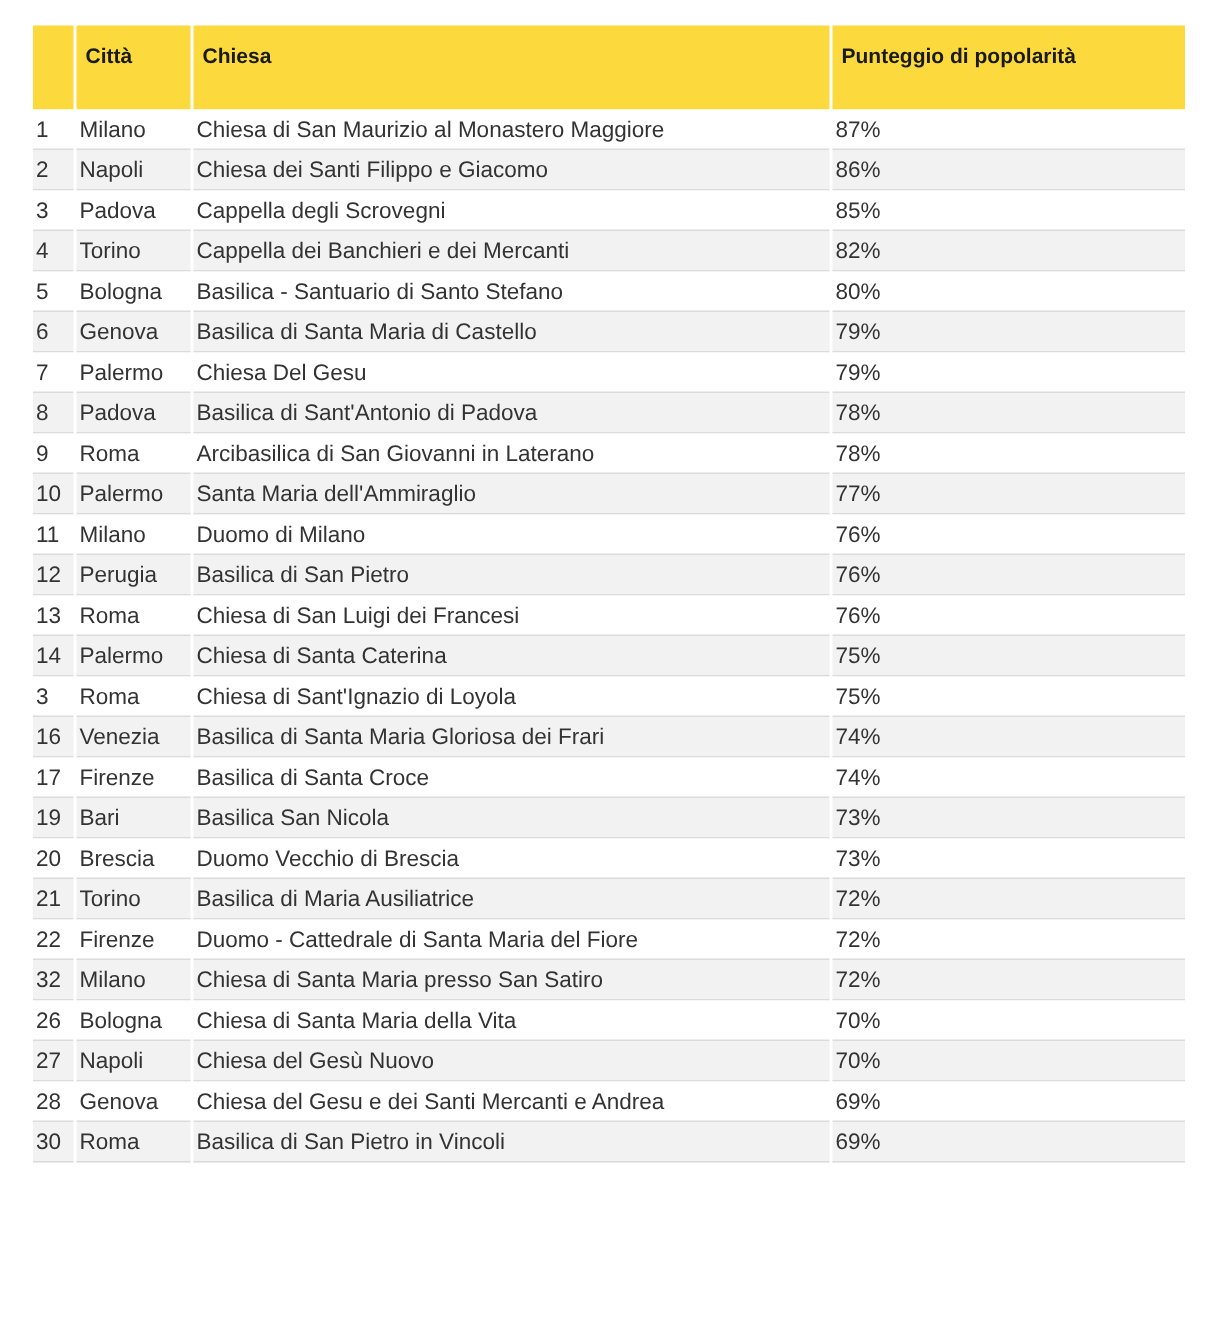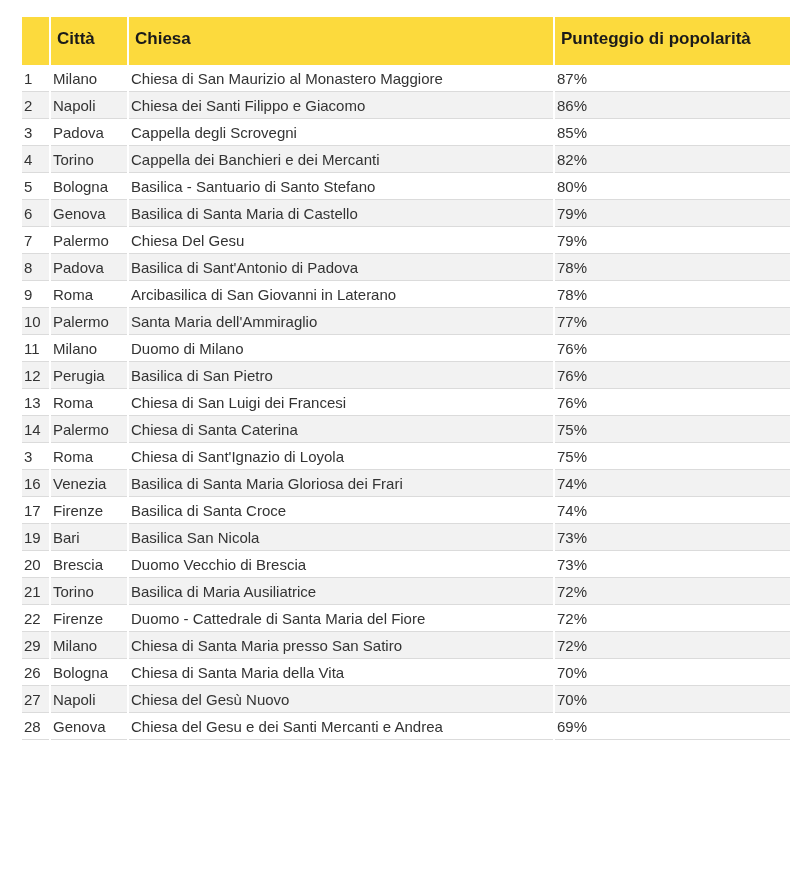--- a/index.html
+++ b/index.html
@@ -27,22 +27,22 @@
     border-spacing: 2px 0;
     font-size: 15px;
     color: #333333;
     table-layout: fixed;
   }
   table.ranking th {
     background: #FCDA3D;
     color: #1a1a1a;
     font-weight: bold;
     text-align: left;
-    font-size: 17px;
-    padding: 12px 6px 16px 6px;
+    font-size: 14px;
+    padding: 12px 6px 28px 6px;
     white-space: nowrap;
     overflow: hidden;
   }
   table.ranking td {
     padding: 5px 2px 4px 2px;
     border-bottom: 1px solid #dbdbdb;
     background: #ffffff;
     white-space: nowrap;
     overflow: hidden;
     line-height: 17px;
@@ -197,39 +197,45 @@
     <td class="church-cell">Basilica di Maria Ausiliatrice</td>
     <td class="score-cell">72%</td>
   </tr>
           <tr>
     <td class="rank-cell">22</td>
     <td class="city-cell">Firenze</td>
     <td class="church-cell">Duomo - Cattedrale di Santa Maria del Fiore</td>
     <td class="score-cell">72%</td>
   </tr>
           <tr>
-    <td class="rank-cell">29</td>
+    <td class="rank-cell">32</td>
     <td class="city-cell">Milano</td>
     <td class="church-cell">Chiesa di Santa Maria presso San Satiro</td>
     <td class="score-cell">72%</td>
   </tr>
           <tr>
     <td class="rank-cell">26</td>
     <td class="city-cell">Bologna</td>
     <td class="church-cell">Chiesa di Santa Maria della Vita</td>
     <td class="score-cell">70%</td>
   </tr>
           <tr>
     <td class="rank-cell">27</td>
     <td class="city-cell">Napoli</td>
     <td class="church-cell">Chiesa del Gesù Nuovo</td>
     <td class="score-cell">70%</td>
   </tr>
           <tr>
     <td class="rank-cell">28</td>
     <td class="city-cell">Genova</td>
     <td class="church-cell">Chiesa del Gesu e dei Santi Mercanti e Andrea</td>
+    <td class="score-cell">69%</td>
+  </tr>
+          <tr>
+    <td class="rank-cell">30</td>
+    <td class="city-cell">Roma</td>
+    <td class="church-cell">Basilica di San Pietro in Vincoli</td>
     <td class="score-cell">69%</td>
   </tr>
         </tbody>
     </table>
   </div>
 </div>
 
 </body></html>

